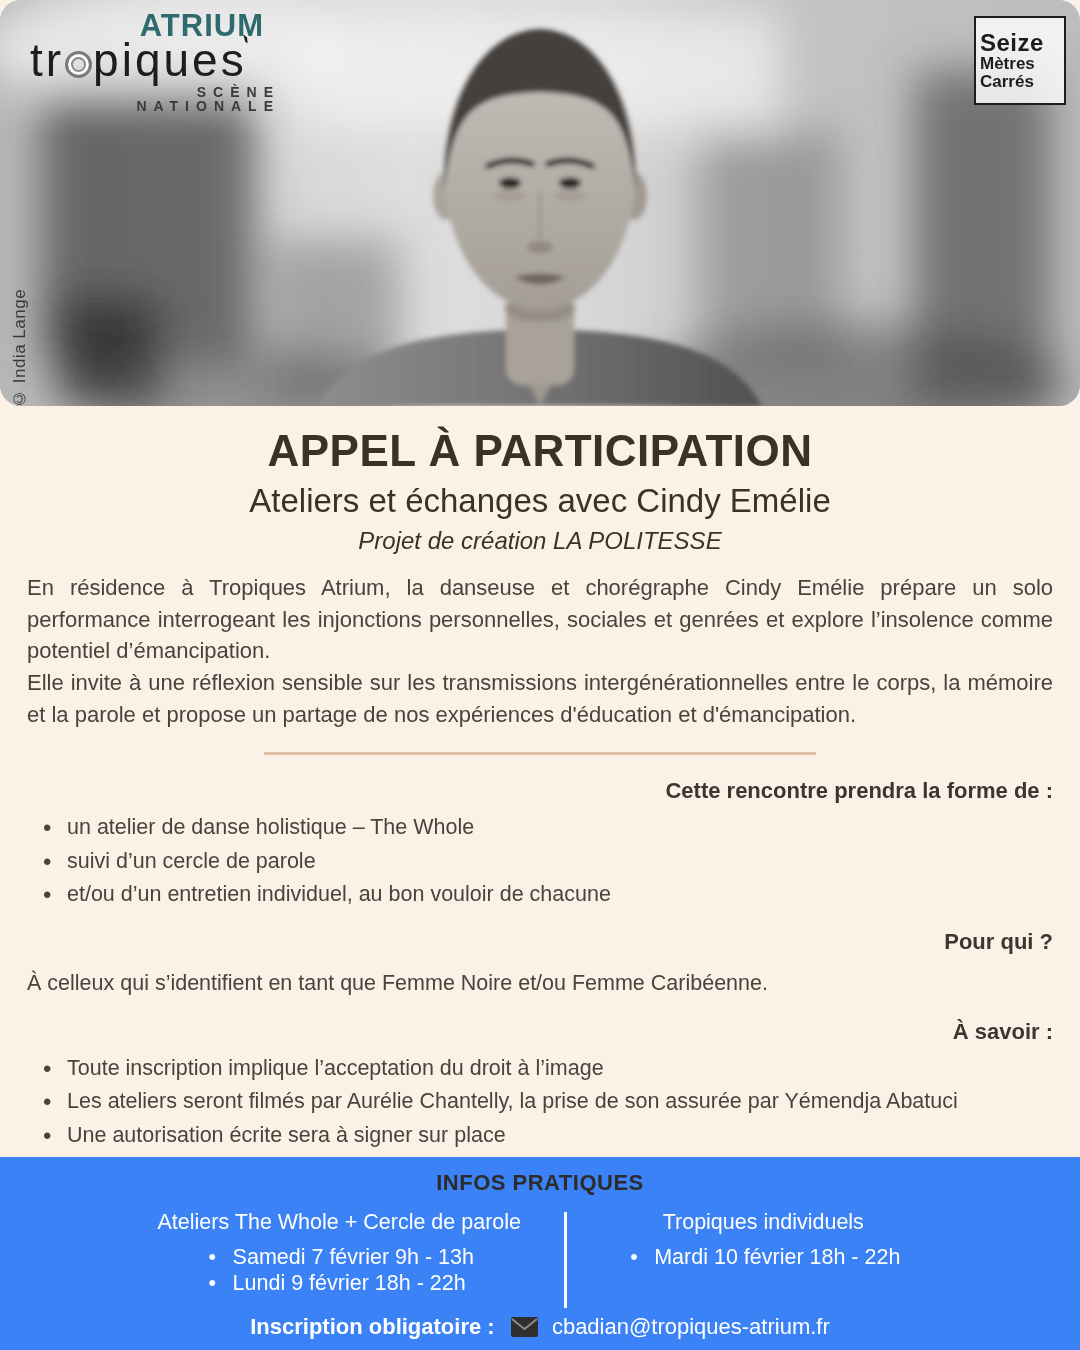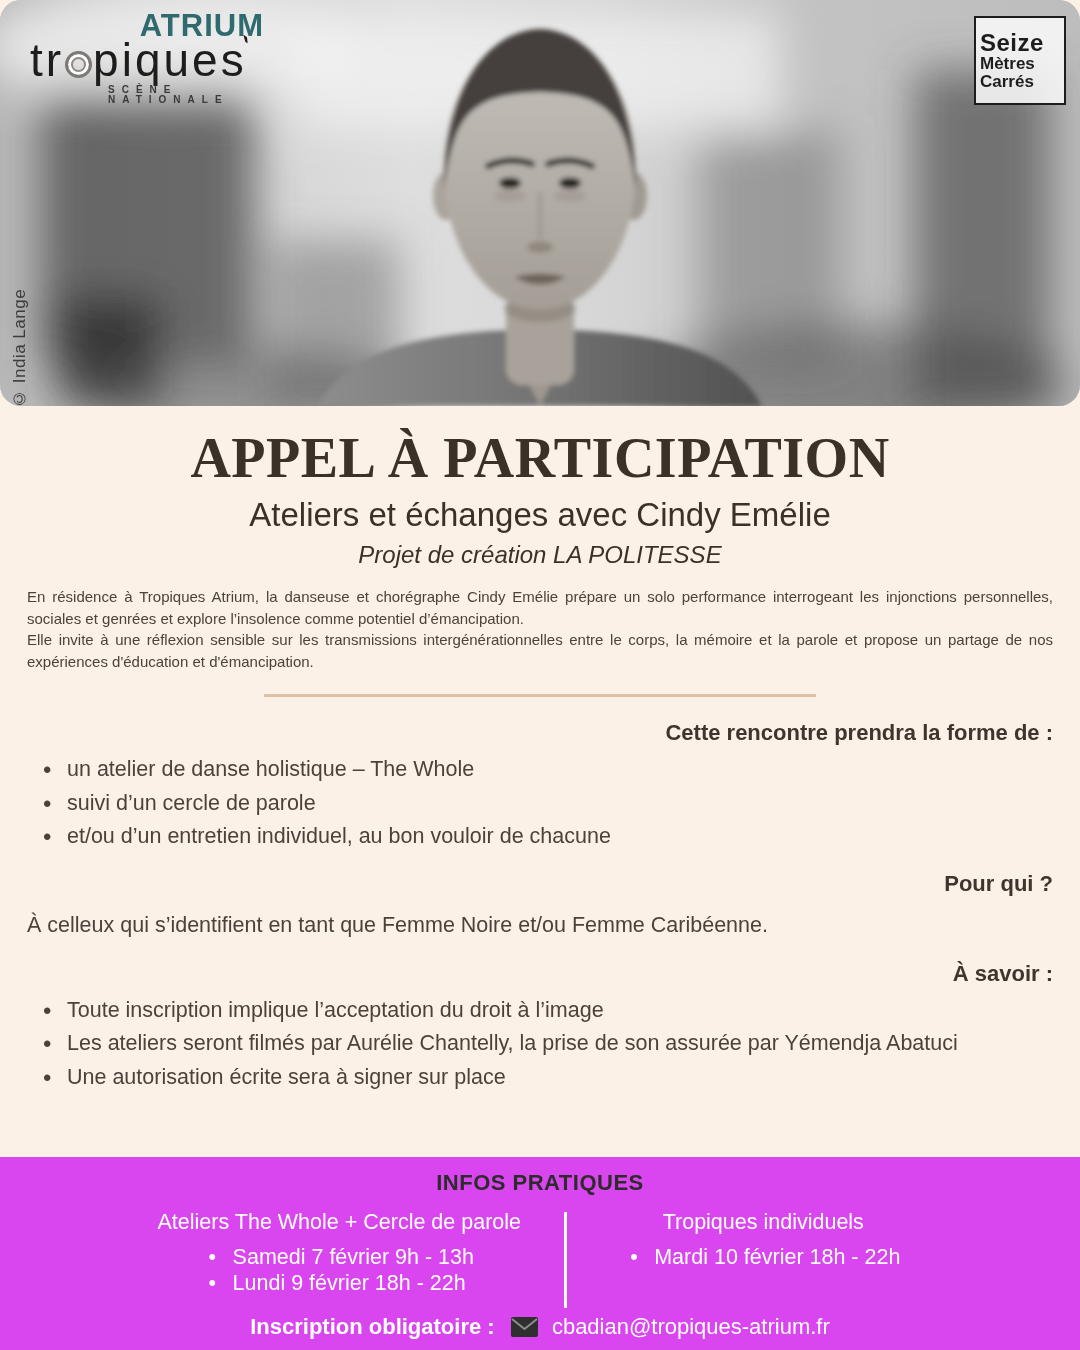--- a/index.html
+++ b/index.html
@@ -65,23 +65,24 @@
     font-weight: bold;
     margin-left: -12px;
     vertical-align: 18px;
     font-size: 30px;
     color: #1f1d1b;
   }
   .logo-tagline {
     display: block;
     margin: 2px 0 0 78px;
     color: #3a3a3a;
-    font-size: 10px;
+    font-size: 14px;
     font-weight: bold;
     letter-spacing: 7px;
+    text-align: right;
   }
 
   .logo-seize {
     position: absolute;
     top: 16px; right: 14px;
     width: 92px;
     padding: 12px 8px 12px 4px;
     border: 2px solid #1d1d1d;
     background: rgba(250,250,250,0.85);
     color: #1d1d1d;
@@ -103,31 +104,30 @@
 
   
   .content {
     position: absolute;
     top: 406px; left: 0;
     width: 1080px; height: 751px;
     overflow: hidden;
   }
   .title-block { text-align: center; padding-top: 20px; color: #3a3127; }
   .main-title {
-    font-size: 56px;
+    font-size: 44px;
     font-weight: bold;
     letter-spacing: 0.5px;
-    font-family: Liberation Serif, serif;
   }
   .sub-title { font-size: 33px; font-weight: normal; margin-top: 6px; }
   .project-title { font-size: 24px; font-style: italic; margin-top: 7px; }
 
   .intro {
     margin: 17px 27px 8px 27px;
-    font-size: 15px;
+    font-size: 22px;
     line-height: 1.44;
     text-align: justify;
     color: #4b433b;
   }
   .intro p + p { margin-top: 0; }
 
   .divider {
     width: 552px;
     height: 3px;
     margin: 22px auto 0 auto;
@@ -166,21 +166,21 @@
     margin: 16px 27px 0 27px;
     font-size: 21.5px;
     color: #4b433b;
   }
 
   
   .footer {
     position: absolute;
     top: 1157px; left: 0;
     width: 1080px; height: 193px;
-    background: #d946ef;
+    background: #3b82f6;
     color: #ffffff;
   }
   .footer-title {
     text-align: center;
     padding-top: 13px;
     font-size: 22px;
     font-weight: bold;
     color: #2d2b2b;
     letter-spacing: 0.5px;
   }

